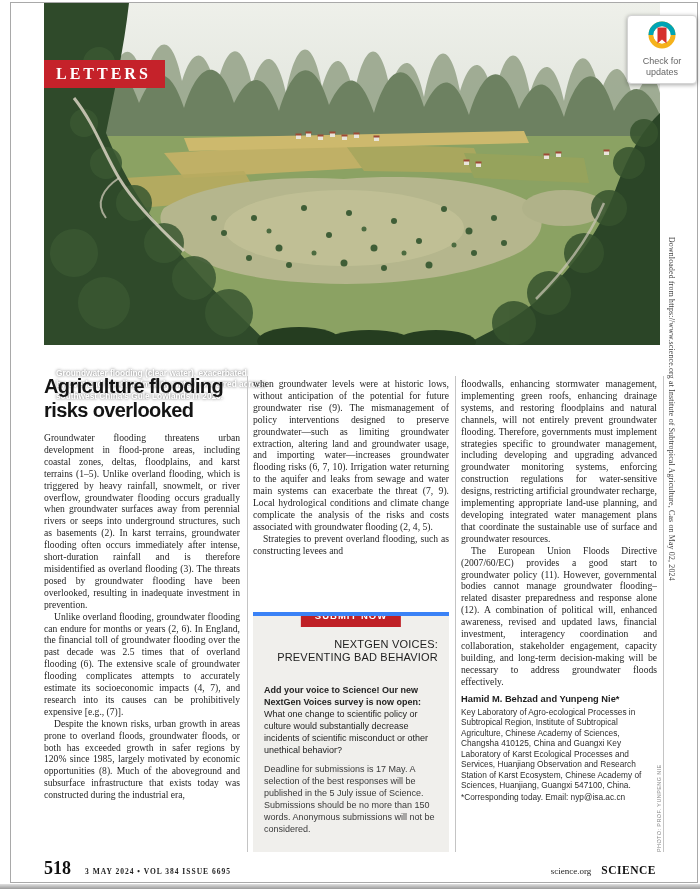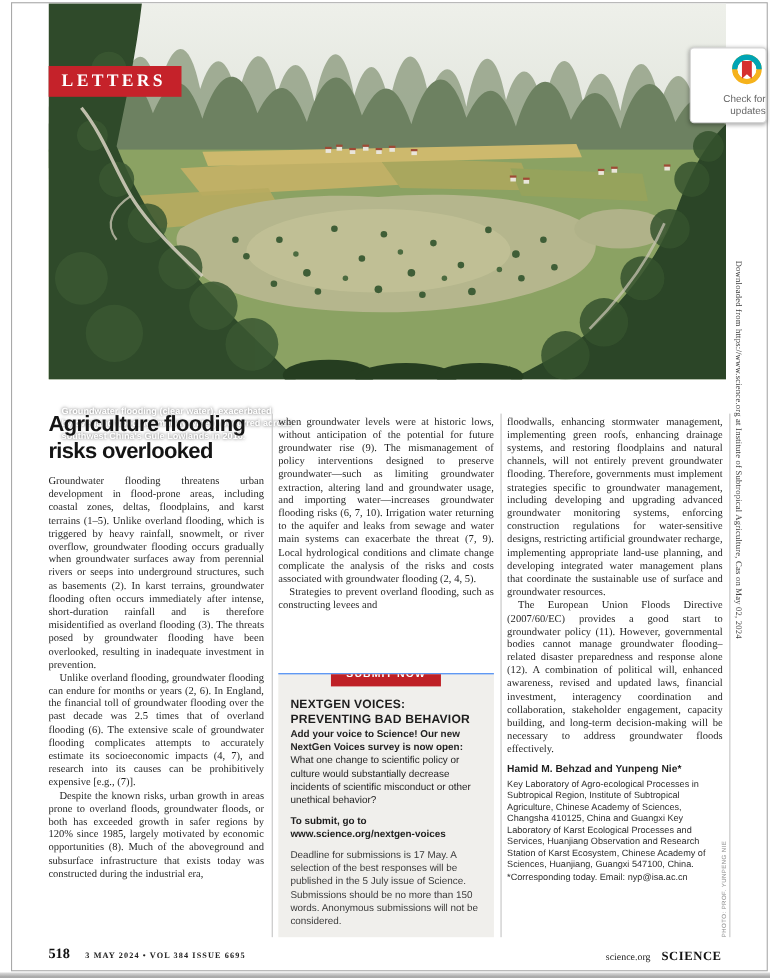--- a/index.html
+++ b/index.html
@@ -14,65 +14,65 @@
   .photo{position:absolute;left:44px;top:3px;width:616px;height:407px;overflow:hidden;z-index:1;}
   .photo svg{display:block;}
   .banner{position:absolute;left:0;top:57px;background:#c5222a;color:#fff;
           font-family:"Liberation Serif",serif;font-weight:700;font-size:16px;
           letter-spacing:3px;padding:5px 14px 5px 12px;z-index:2;}
   .caption{position:absolute;left:12px;bottom:8px;color:#fff;
            font-family:"Liberation Sans",sans-serif;font-weight:700;
            font-size:8.3px;line-height:11.5px;text-shadow:0 0 3px rgba(0,0,0,.65);z-index:2;}
 
   
-  .badge{position:absolute;left:627px;top:43px;width:68px;height:67px;background:#fff;
+  .badge{position:absolute;left:627px;top:15px;width:68px;height:67px;background:#fff;
          border:1px solid #d4d4d4;border-radius:4px;box-shadow:0 1px 4px rgba(0,0,0,.35);
-         z-index:3;text-align:right;cursor:pointer;}
+         z-index:3;text-align:center;cursor:pointer;}
   .badge .cm{margin-top:4px;}
   .badge .cu-text{font-family:"Liberation Sans",sans-serif;font-size:9px;line-height:10.5px;color:#666;}
 
   
   .headline{position:absolute;left:44px;top:374px;width:200px;z-index:2;
             font-family:"Liberation Sans",sans-serif;font-weight:700;
             font-size:20px;line-height:24px;letter-spacing:-0.6px;color:#141414;}
   .rule{position:absolute;top:376px;height:476px;width:1px;background:#c4c4c4;z-index:1;}
   .r1{left:247px;} .r2{left:455px;} .r3{left:663px;}
   .col{position:absolute;width:196px;font-size:9.6px;line-height:11.9px;
        text-align:justify;overflow:hidden;z-index:2;}
   .col p{margin:0;}
   .col p.indent{text-indent:10px;}
   .col1{left:44px;top:432px;height:421px;}
   .col2{left:253px;top:378px;height:240px;}
   .col3{left:461px;top:378px;height:476px;}
 
   
   .ngbox{position:absolute;left:253px;top:612px;width:196px;height:240px;
-         background:#f0efec;border-top:1px solid #3b82f6;z-index:2;
+         background:#f0efec;border-top:4px solid #3b82f6;z-index:2;
          font-family:"Liberation Sans",sans-serif;box-sizing:border-box;
          padding:16px 11px 0 11px;overflow:hidden;}
   .ngbtn{position:absolute;top:-12px;left:50%;transform:translateX(-50%);
          background:#bf2026;color:#fff;font-family:"Liberation Sans",sans-serif;
          font-weight:700;font-size:9.5px;letter-spacing:1px;padding:6px 14px;
          white-space:nowrap;cursor:pointer;}
-  .ng-head{font-weight:700;font-size:11px;line-height:13px;letter-spacing:.2px;
-           color:#1d1d1d;margin:6px 0 0 0;}
+  .ng-head{font-weight:400;font-size:11px;line-height:13px;letter-spacing:.2px;
+           color:#1d1d1d;margin:6px 0 20px 0;text-align:right;}
   .ng-intro{font-size:9px;line-height:12px;color:#232323;margin:0 0 7px 0;}
   .ng-intro b{font-weight:700;}
   .ng-sub{font-weight:700;font-size:9px;line-height:12px;color:#1d1d1d;margin:0 0 7px 0;}
   .ng-dead{font-size:9px;line-height:12px;color:#3a3a3a;margin:0;}
 
   
   .author{font-family:"Liberation Sans",sans-serif;font-weight:700;
           font-size:9.3px;line-height:11.5px;margin-top:6px;text-align:left;}
   .affil{font-family:"Liberation Sans",sans-serif;font-size:8.3px;line-height:10.4px;
          color:#2e2e2e;text-align:left;margin-top:2px;}
 
   
   .footer{position:absolute;left:44px;right:44px;top:858px;height:18px;z-index:2;}
-  .pageno{font-weight:700;font-size:13px;color:#111;}
+  .pageno{font-weight:700;font-size:18px;color:#111;}
   .issue{font-size:7.5px;font-weight:700;letter-spacing:1px;color:#222;margin-left:10px;}
   .f-right{position:absolute;right:0;top:2px;}
   .site{font-size:9px;color:#222;}
   .brand{font-weight:700;font-size:11.5px;letter-spacing:.5px;color:#111;margin-left:6px;}
 
   
   .vnote{position:absolute;left:667px;top:237px;height:430px;writing-mode:vertical-rl;
          font-family:"Liberation Serif",serif;font-size:7.8px;color:#3d3d3d;
          letter-spacing:.2px;z-index:2;white-space:nowrap;}
   .pcredit{position:absolute;left:656px;top:768px;height:84px;writing-mode:vertical-rl;
@@ -247,24 +247,20 @@
 
   <div class="ngbox">
     <div class="ngbtn">SUBMIT NOW</div>
     <div class="ng-head">
       <div>NEXTGEN VOICES:</div>
       <div>PREVENTING BAD BEHAVIOR</div>
     </div>
     <p class="ng-intro">
       <b>Add your voice to Science! Our new NextGen Voices survey is now open:</b><span> What one change to scientific policy or culture would substantially decrease incidents of scientific misconduct or other unethical behavior?</span>
     </p>
-    <div class="ng-sub">
-      <div>To submit, go to</div>
-      <div>www.science.org/nextgen-voices</div>
-    </div>
     <p class="ng-dead">Deadline for submissions is 17 May. A selection of the best responses will be published in the 5 July issue of Science. Submissions should be no more than 150 words. Anonymous submissions will not be considered.</p>
   </div>
 
   <div class="col col3">
     <p>floodwalls, enhancing stormwater management, implementing green roofs, enhancing drainage systems, and restoring floodplains and natural channels, will not entirely prevent groundwater flooding. Therefore, governments must implement strategies specific to groundwater management, including developing and upgrading advanced groundwater monitoring systems, enforcing construction regulations for water-sensitive designs, restricting artificial groundwater recharge, implementing appropriate land-use planning, and developing integrated water management plans that coordinate the sustainable use of surface and groundwater resources.</p>
     <p class="indent">The European Union Floods Directive (2007/60/EC) provides a good start to groundwater policy (11). However, governmental bodies cannot manage groundwater flooding–related disaster preparedness and response alone (12). A combination of political will, enhanced awareness, revised and updated laws, financial investment, interagency coordination and collaboration, stakeholder engagement, capacity building, and long-term decision-making will be necessary to address groundwater floods effectively.</p>
     <div class="author">Hamid M. Behzad and Yunpeng Nie*</div>
     <div class="affil">Key Laboratory of Agro-ecological Processes in Subtropical Region, Institute of Subtropical Agriculture, Chinese Academy of Sciences, Changsha 410125, China and Guangxi Key Laboratory of Karst Ecological Processes and Services, Huanjiang Observation and Research Station of Karst Ecosystem, Chinese Academy of Sciences, Huanjiang, Guangxi 547100, China.</div>
     <div class="affil">*Corresponding today. Email: nyp@isa.ac.cn</div>
   </div>

